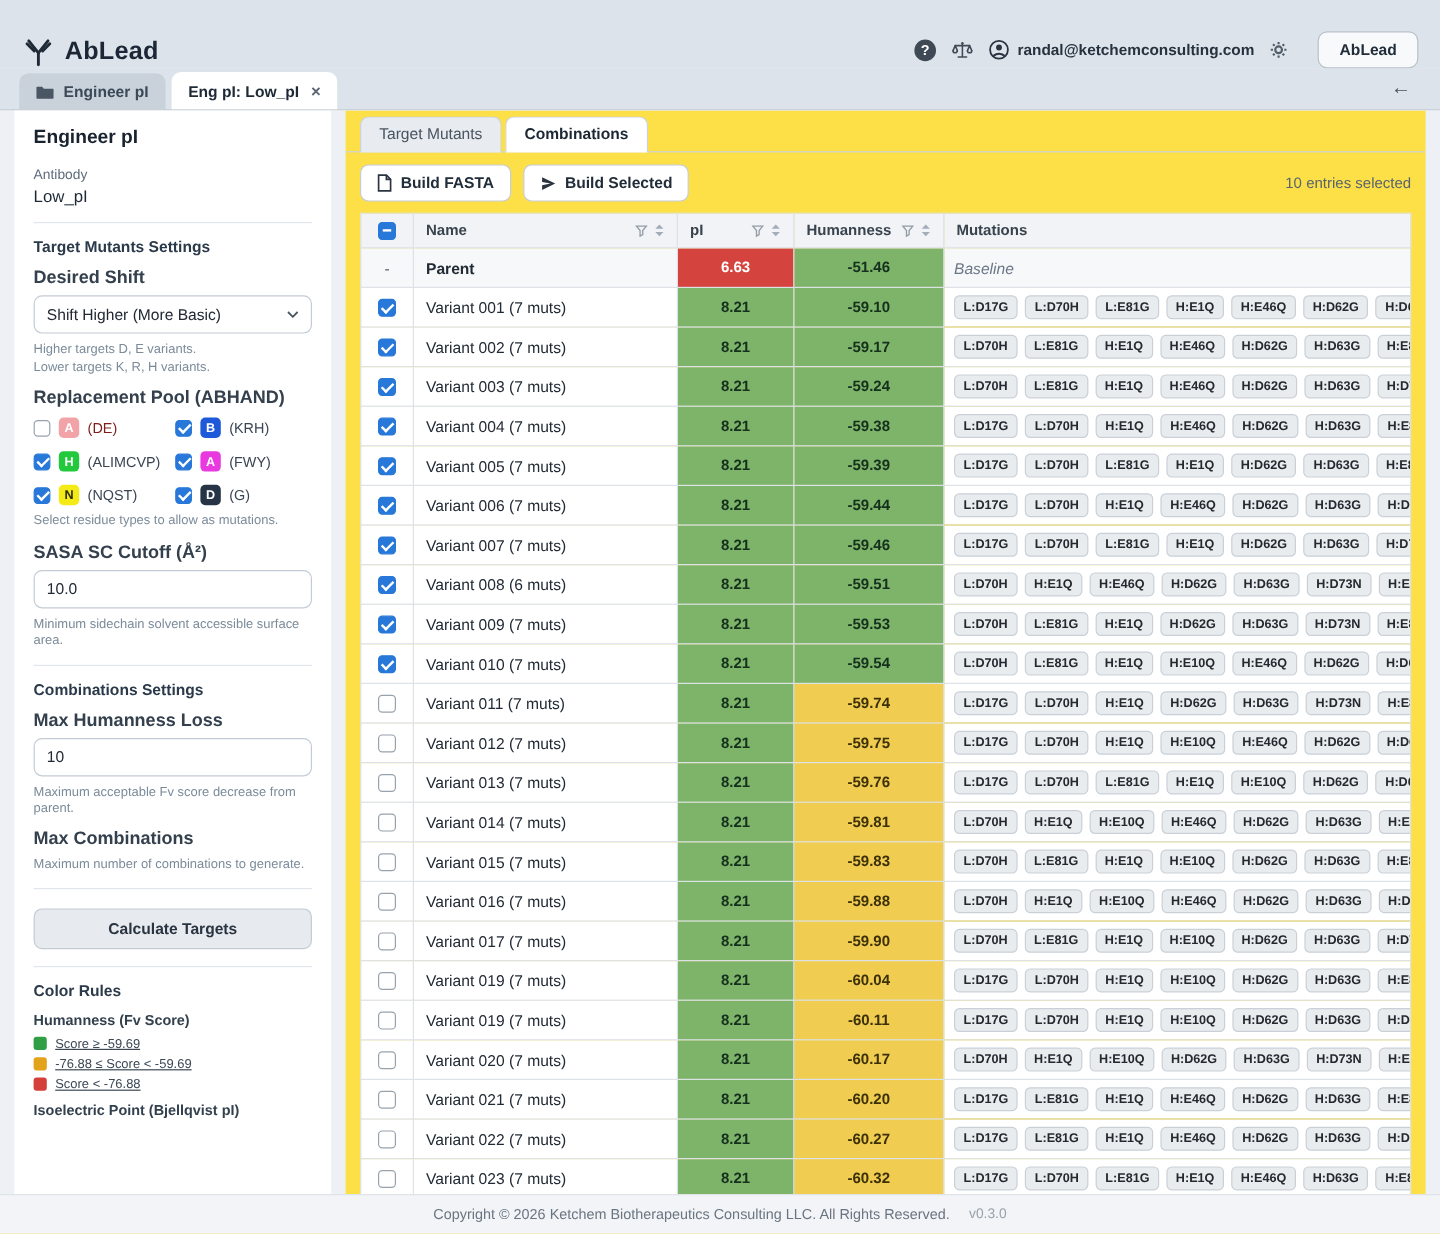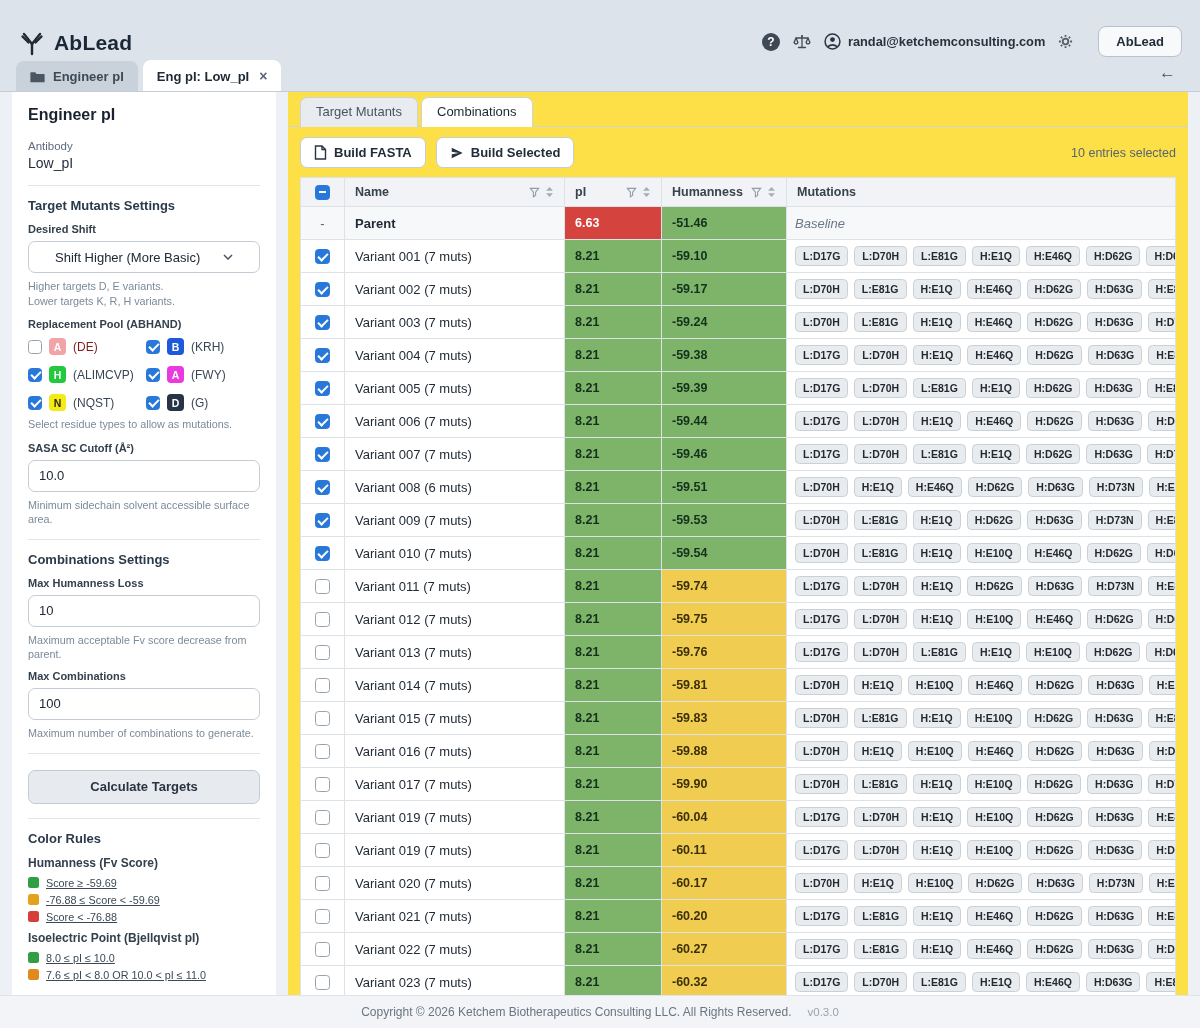--- a/index.html
+++ b/index.html
@@ -31,24 +31,24 @@
   
   .body { flex:1 1 auto; display:flex; gap:12px; padding:0 12px; overflow:hidden; background:#edf0f4; }
 
   
   .sidebar { width:264px; flex:0 0 264px; background:#fff; padding:14px 16px 10px; overflow:hidden; }
   .side-title { font-size:16px; font-weight:700; color:#19232f; margin-bottom:16px; }
   .side-sub { font-size:11.5px; color:#5e6c7b; margin-bottom:3px; }
   .side-val { font-size:14px; color:#1f2a37; margin-bottom:14px; }
   hr.div { border:none; border-top:1px solid #e2e6ec; margin:12px 0; }
   .side-h { font-size:13px; font-weight:700; color:#2b3a4a; margin:4px 0 10px; }
-  .side-label { font-size:11px; font-weight:700; color:#34404d; margin:6px 0 6px; }
+  .side-label { font-size:15px; font-weight:700; color:#34404d; margin:6px 0 6px; }
   .help { font-size:10.8px; color:#7b8b9a; line-height:1.35; margin:6px 0 4px; }
   .select { height:32px; background:#fff; border:1px solid #c3cbd4; border-radius:7px; display:flex; align-items:center;
-            padding:0 26px; font-size:13px; color:#212935; justify-content:space-between; cursor:pointer; }
+            padding:0 10px; font-size:13px; color:#212935; justify-content:space-between; cursor:pointer; }
   .txt-input { width:100%; height:32px; border:1px solid #c3cbd4; border-radius:7px; padding:0 10px; font-size:13px;
                color:#212935; font-family:inherit; background:#fff; }
   .pool-grid { display:grid; grid-template-columns:1fr 1fr; row-gap:11px; column-gap:4px; margin:8px 0 4px; }
   .pool-item { display:flex; align-items:center; gap:7px; cursor:pointer; }
   .badge { width:17px; height:17px; border-radius:4px; color:#fff; font-size:10.5px; font-weight:700;
            display:flex; align-items:center; justify-content:center; flex:0 0 17px; }
   .pool-label { font-size:12px; color:#3a4654; }
   .pool-item.disabled .pool-label { color:#7f1d1d; }
   .calc-btn { width:100%; height:34px; background:#e7eaee; border:1px solid #c3cbd3; border-radius:7px;
               font-size:13px; font-weight:600; color:#2a3441; cursor:pointer; margin:4px 0 2px; }
@@ -66,36 +66,36 @@
                        border:solid #fff; border-width:0 2px 2px 0; transform:rotate(45deg); }
   .cb.sm.checked::after { left:3.5px; top:0.5px; }
   .cb.indet { background:#2878d9; border-color:#2878d9; }
   .cb.indet::after { content:""; position:absolute; left:3px; top:5.5px; width:7px; height:2px; background:#fff; }
 
   
   .main { flex:1 1 auto; background:#fde047; display:flex; flex-direction:column; overflow:hidden; }
   .nav-tabs { display:flex; gap:3px; padding:4px 12px 0; border-bottom:1px solid #ccd3da; }
   .nav-tab { padding:6px 15px 7px; font-size:13px; color:#49545f; background:#e8ecf1; border:1px solid #ccd3da;
              border-bottom:none; border-radius:7px 7px 0 0; position:relative; top:1px; cursor:pointer; }
-  .nav-tab.active { background:#fff; font-weight:400; color:#1c2733; padding-bottom:8px; }
+  .nav-tab.active { background:#fff; font-weight:700; color:#1c2733; padding-bottom:8px; }
   .toolbar { display:flex; align-items:center; gap:10px; padding:10px 12px 9px; }
   .tool-btn { display:flex; align-items:center; gap:7px; height:31px; padding:0 13px; background:#fff;
               border:1px solid #c6cdd5; border-radius:7px; font-size:13px; font-weight:600; color:#222d3a; cursor:pointer; }
   .entries { margin-left:auto; font-size:12.5px; color:#58646f; }
 
   
   .table-wrap { flex:1 1 auto; overflow:hidden; padding:0 12px; }
   table { border-collapse:collapse; width:100%; table-layout:fixed; }
   th, td { border:1px solid #dde2e7; }
   thead th { background:#f1f3f6; height:29px; font-size:12.5px; font-weight:700; color:#39434d; text-align:left; padding:0 10px; }
   th.col-check, td.col-check { width:44px; text-align:center; padding:0; }
   td { height:33px; padding:0 10px; font-size:13px; color:#222b35; background:#fff; }
   tr.parent-row td { background:#f7f8fa; }
   td.col-name.bold { font-weight:700; }
-  td.col-pi, td.col-hum { text-align:left; font-weight:700; font-size:12.5px; }
+  td.col-pi, td.col-hum { text-align:center; font-weight:700; font-size:12.5px; }
   .cell-green { background:#7db46a !important; color:#15301c; }
   .cell-yellow { background:#f0cc51 !important; color:#3c3008; }
   .cell-red { background:#d5433e !important; color:#ffffff; }
   td.col-muts { white-space:nowrap; overflow:hidden; padding:0 8px; }
   .chip { display:inline-block; padding:3px 7px; margin-right:6px; background:#e9ecef; border:1px solid #c9d0d7;
           border-radius:4.5px; font-size:10.5px; font-weight:600; color:#23292f; }
   .baseline { font-style:italic; color:#6b7787; font-size:13px; }
   .dash { color:#555e68; font-size:13px; }
   .th-flex { display:flex; align-items:center; }
   .th-icons { margin-left:auto; display:flex; align-items:center; gap:5px; }
@@ -232,21 +232,20 @@
       <div class="help">Minimum sidechain solvent accessible surface area.</div>
 
       <hr class="div">
 
       <div class="side-h">Combinations Settings</div>
       <div class="side-label">Max Humanness Loss</div>
       <input class="txt-input" value="10" style="">
       <div class="help">Maximum acceptable Fv score decrease from parent.</div>
 
       <div class="side-label" style="margin-top:8px;">Max Combinations</div>
-      <input class="txt-input" value="100" style="">
       <div class="help">Maximum number of combinations to generate.</div>
 
       <hr class="div">
 
       <button class="calc-btn">Calculate Targets</button>
 
       <hr class="div">
 
       <div class="side-h">Color Rules</div>
       <div class="legend-h">Humanness (Fv Score)</div>
@@ -258,30 +257,20 @@
           <div class="legend-row">
             <span class="legend-sq" style="background: rgb(227, 162, 28);"></span>
             <span>-76.88 ≤ Score &lt; -59.69</span>
           </div>
           <div class="legend-row">
             <span class="legend-sq" style="background: rgb(212, 63, 58);"></span>
             <span>Score &lt; -76.88</span>
           </div>
         </div>
       <div class="legend-h">Isoelectric Point (Bjellqvist pI)</div>
-      <div id="pi-legend">
-          <div class="legend-row">
-            <span class="legend-sq" style="background: rgb(47, 158, 68);"></span>
-            <span>8.0 ≤ pI ≤ 10.0</span>
-          </div>
-          <div class="legend-row">
-            <span class="legend-sq" style="background: rgb(224, 138, 30);"></span>
-            <span>7.6 ≤ pI &lt; 8.0 OR 10.0 &lt; pI ≤ 11.0</span>
-          </div>
-        </div>
     </div>
 
     <div class="main">
       <div class="nav-tabs">
         <div class="nav-tab">Target Mutants</div>
         <div class="nav-tab active">Combinations</div>
       </div>
 
       <div class="toolbar">
         <button class="tool-btn">

